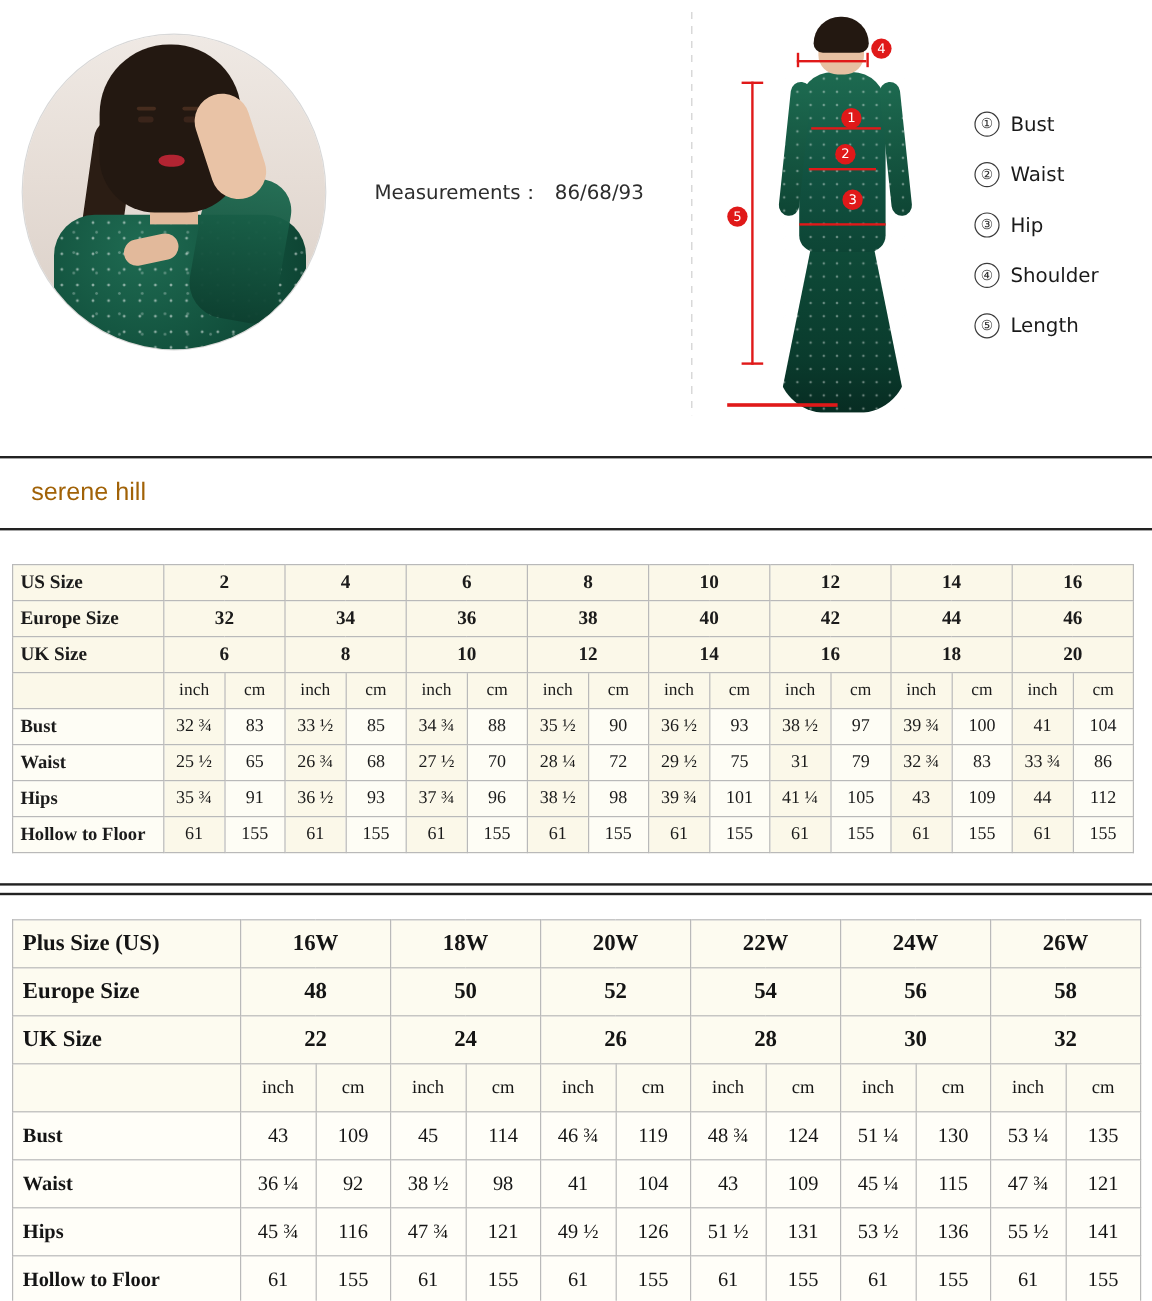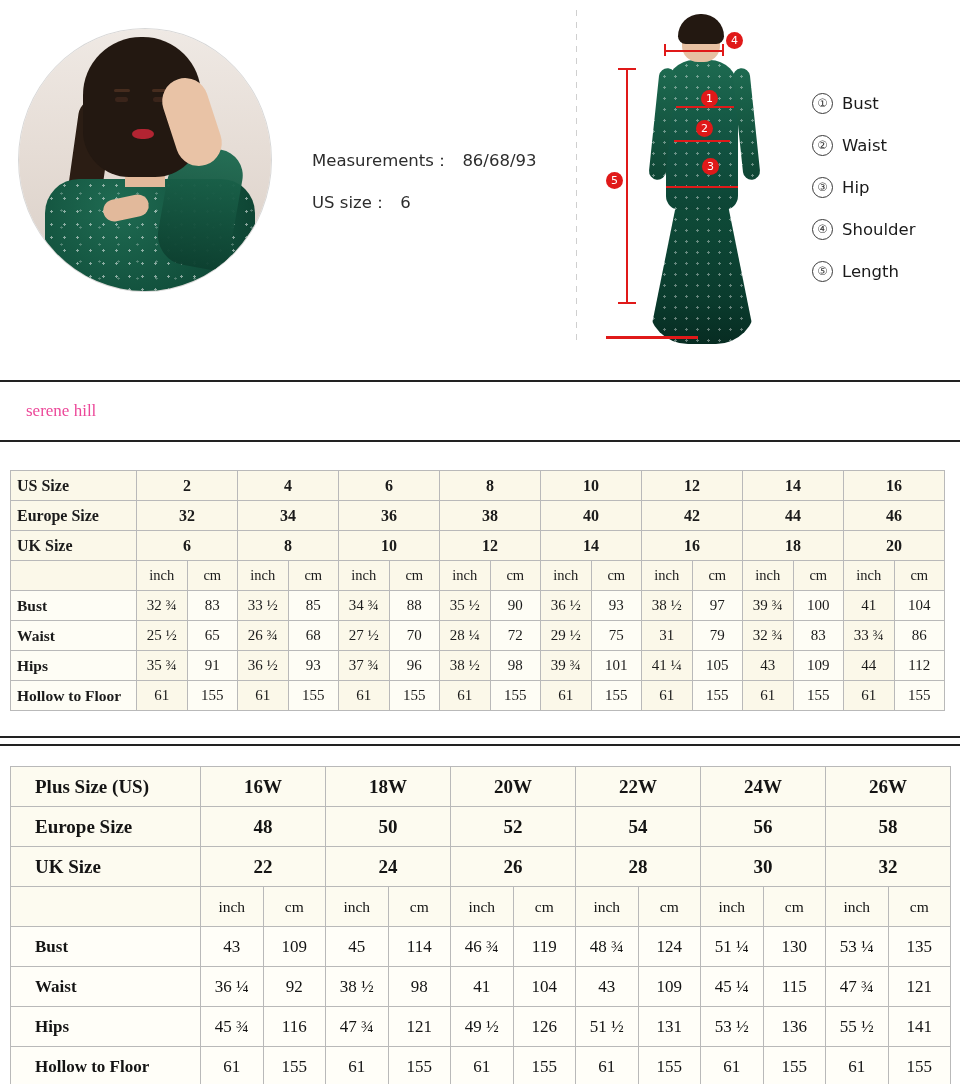--- a/index.html
+++ b/index.html
@@ -278,24 +278,24 @@
     padding-left: 8px;
     box-sizing: border-box;
   }
   .chart-head .t1 {
     font-size: 34px;
     font-family: "Liberation Serif", serif;
     font-weight: 700;
     letter-spacing: .5px;
   }
   .chart-head .t2 {
-    font-size: 17px;
+    font-size: 21px;
     margin-left: 18px;
-    font-family: Liberation Serif, serif;
-    color: #ec4899;
+    font-family: Liberation Sans, sans-serif;
+    color: #a16207;
   }
 
   
   table {
     border-collapse: collapse;
     table-layout: fixed;
     font-family: "Liberation Serif", serif;
   }
   .tbl1 {
     position: absolute;
@@ -341,21 +341,21 @@
     font-size: 17px;
   }
   .tbl2 td {
     border: 1px solid #b9b9b9;
     height: 37px;
     text-align: center;
     color: #141414;
   }
   .tbl2 td.lbl {
     text-align: left;
-    padding-left: 24px;
+    padding-left: 8px;
     font-weight: 700;
     font-size: 17px;
     background: #fdfbf0;
   }
   .tbl2 tr.head td { background: #fdfbf0; font-weight: 700; font-size: 19px; }
   .tbl2 tr.unit td { background: #fdfbf0; font-size: 15.5px; }
   .tbl2 tr.data td { background: #fffef8; }
 </style>
 </head>
 <body>
@@ -379,23 +379,20 @@
       <div class="m-eye-r"></div>
       <div class="m-lips"></div>
       <div class="m-arm"></div>
     </div>
   </div>
 
 
   <div class="specs">
     <div>
       <span>Measurements：</span><span class="val">86/68/93</span>
-    </div>
-    <div>
-      <span>US size：</span><span class="val">6</span>
     </div>
   </div>
 
   <div class="divider-v"></div>
 
   <div class="figure-wrap">
     <div class="fig-body">
       <div class="f-skirt"></div>
       <div class="f-torso"></div>
       <div class="f-arm-l"></div>

